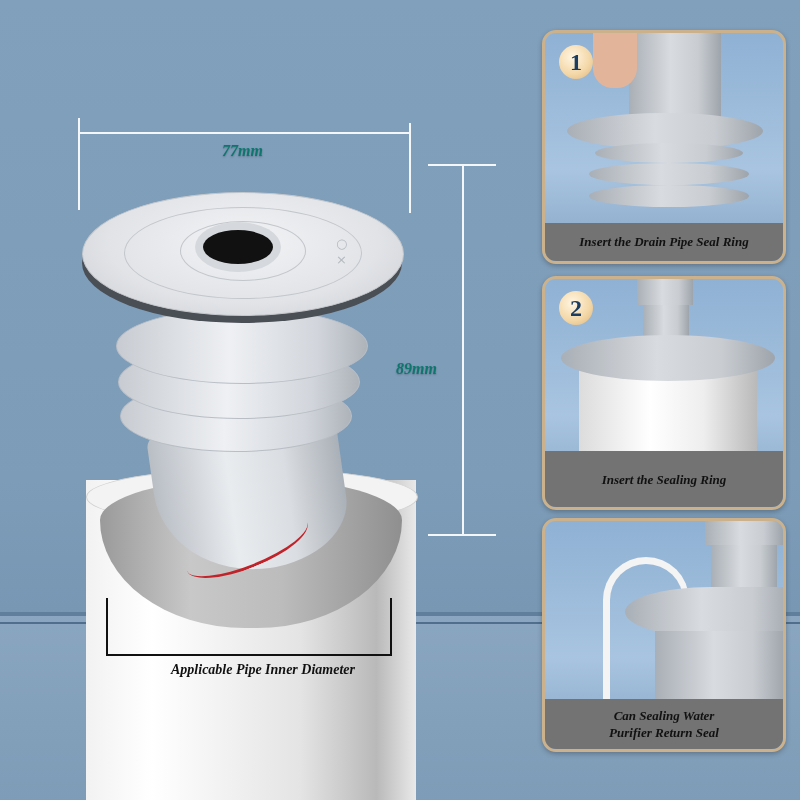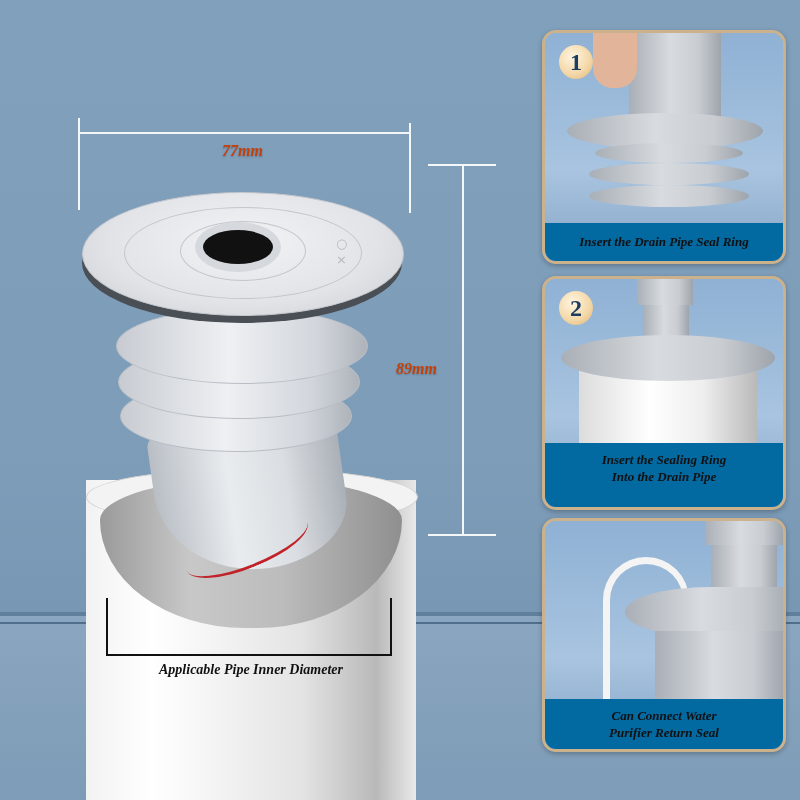--- a/index.html
+++ b/index.html
@@ -12,34 +12,34 @@
        background:linear-gradient(180deg,#8aa6c0 0%,#7e9cb7 100%);}
   .baseboard .l1{position:absolute;left:0;top:0;width:100%;height:4px;background:#5f7f9c;}
   .baseboard .l2{position:absolute;left:0;top:10px;width:100%;height:2px;background:#4f6f8d;}
   
   .dim-h{position:absolute;left:78px;top:132px;width:333px;height:2px;background:#f4f6f8;}
   .dim-h-l{position:absolute;left:78px;top:118px;width:2px;height:92px;background:#f4f6f8;}
   .dim-h-r{position:absolute;left:409px;top:123px;width:2px;height:90px;background:#f4f6f8;}
   .dim-v{position:absolute;left:462px;top:165px;width:2px;height:370px;background:#f4f6f8;}
   .dim-v-t{position:absolute;left:428px;top:164px;width:68px;height:2px;background:#f4f6f8;}
   .dim-v-b{position:absolute;left:428px;top:534px;width:68px;height:2px;background:#f4f6f8;}
-  .dim-label{position:absolute;color:#c2410c;font-style:italic;font-weight:bold;font-size:16px;
+  .dim-label{position:absolute;color:#0f766e;font-style:italic;font-weight:bold;font-size:16px;
        text-shadow:0 1px 2px rgba(0,0,0,.25);}
   
   .pipe{position:absolute;left:86px;top:480px;width:330px;height:320px;
        background:linear-gradient(90deg,#f2f2f2 0%,#ffffff 20%,#e4e4e4 65%,#b9b9b9 88%,#e9e9e9 100%);}
   .pipe-rim{position:absolute;left:86px;top:468px;width:330px;height:56px;border-radius:50%;
        background:#f3f3f3;border:1px solid #d0d0d0;}
   .pipe-inner{position:absolute;left:100px;top:478px;width:302px;height:150px;
        border-radius:50% 50% 48% 48% / 28% 28% 72% 72%;
        background:linear-gradient(90deg,#9a9a9a 0%,#c8c8c8 30%,#bcbcbc 60%,#8f8f8f 100%);}
   .measure{position:absolute;left:106px;top:598px;width:282px;height:56px;
        border-left:2px solid #111;border-right:2px solid #111;border-bottom:2px solid #111;}
   .pipe-text1{position:absolute;left:86px;top:662px;width:330px;text-align:center;
-       font-style:italic;font-weight:bold;font-size:14px;color:#111;}
+       font-style:italic;font-weight:bold;font-size:14px;color:#111;padding-left:12px;}
   .pipe-text2{position:absolute;left:86px;top:692px;width:330px;text-align:center;
        font-style:italic;font-weight:bold;font-size:31px;color:#111;}
   
   .bellow{position:absolute;border-radius:50%;background:linear-gradient(90deg,#c8ccd2,#eef0f3 45%,#d2d6dc 80%,#aeb3ba);
        border:1px solid #b9bec5;}
   .body-lower{position:absolute;left:155px;top:420px;width:190px;height:150px;
        border-radius:10% 10% 45% 55% / 10% 10% 40% 60%;
        background:linear-gradient(90deg,#b9bec5,#e9ecef 40%,#dadde1 70%,#aab0b7);
        transform:rotate(-8deg);}
   .red-line{position:absolute;left:182px;top:525px;width:130px;height:40px;border-radius:50%;
@@ -51,21 +51,21 @@
        border:1px solid #c4c7cc;}
   .ring{position:absolute;border-radius:50%;border:1.5px solid #c3c6cb;}
   .hole{position:absolute;left:203px;top:230px;width:70px;height:34px;border-radius:50%;
        background:#111;box-shadow:0 0 0 8px #d5d8dc;}
   .mark{position:absolute;font-family:"DejaVu Sans",sans-serif;color:#b5b9bf;font-size:13px;}
   
   .card{position:absolute;left:542px;width:238px;border-radius:14px;overflow:hidden;
        border:3px solid #cbb28c;box-shadow:0 2px 5px rgba(0,0,0,.25);background:#9fb9d3;}
   .card-img{position:absolute;left:0;top:0;width:100%;height:100%;
        background:linear-gradient(180deg,#8fb1d4 0%,#a8c4e0 60%,#87a6c6 100%);}
-  .card-caption{position:absolute;left:0;bottom:0;width:100%;background:#0369a1;
+  .card-caption{position:absolute;left:0;bottom:0;width:100%;background:#737373;
        text-align:center;font-style:italic;font-weight:bold;color:#111;font-size:13px;line-height:17px;}
   .badge{position:absolute;left:14px;top:12px;width:34px;height:34px;border-radius:50%;
        background:radial-gradient(circle at 40% 35%,#fff6e2,#f3d6a5 60%,#d9b27a);
        color:#1b3d61;font-weight:bold;font-size:24px;text-align:center;line-height:34px;
        font-family:"Liberation Serif",serif;}
   .gray{background:linear-gradient(90deg,#a9afb6,#d8dbdf 45%,#c9cdd2 75%,#9ea4ab);}
   .white-cyl{background:linear-gradient(90deg,#dcdcdc,#ffffff 40%,#eeeeee 70%,#b9b9b9);}
 </style>
 </head>
 <body>
@@ -123,33 +123,32 @@
   </div>
 
   <div class="card" style="top:276px;height:228px;">
     <div class="card-img">
       <div class="gray" style="position:absolute;left:92px;top:0;width:56px;height:26px;"></div>
       <div class="gray" style="position:absolute;left:98px;top:26px;width:46px;height:48px;"></div>
       <div class="white-cyl" style="position:absolute;left:34px;top:90px;width:178px;height:110px;"></div>
       <div class="gray" style="position:absolute;left:16px;top:56px;width:214px;height:46px;border-radius:50%;"></div>
     </div>
     <div class="badge">2</div>
-    <div class="card-caption" style="height:64px;padding-top:8px;box-sizing:border-box;">
+    <div class="card-caption" style="height:56px;padding-top:20px;box-sizing:border-box;">
       <div>Insert the Sealing Ring</div>
-      <div>Into the Drain Pipe</div>
     </div>
   </div>
 
   <div class="card" style="top:518px;height:228px;">
     <div class="card-img">
       <div class="gray" style="position:absolute;left:160px;top:0;width:78px;height:24px;"></div>
       <div class="gray" style="position:absolute;left:166px;top:24px;width:66px;height:60px;"></div>
       <div style="position:absolute;left:58px;top:36px;width:86px;height:190px;border:7px solid #f4f4f4;border-bottom:none;border-right-width:6px;border-radius:45px 45px 0 0;box-sizing:border-box;clip-path:inset(0 0 0 0);"></div>
       <div class="gray" style="position:absolute;left:80px;top:66px;width:170px;height:50px;border-radius:50% 0 0 50%;"></div>
       <div class="gray" style="position:absolute;left:110px;top:110px;width:130px;height:80px;"></div>
     </div>
     <div class="card-caption" style="height:50px;padding-top:8px;box-sizing:border-box;">
-      <div>Can Connect Water</div>
+      <div>Can Sealing Water</div>
       <div>Purifier Return Seal</div>
     </div>
   </div>
 
 </div>
 
 </body></html>

